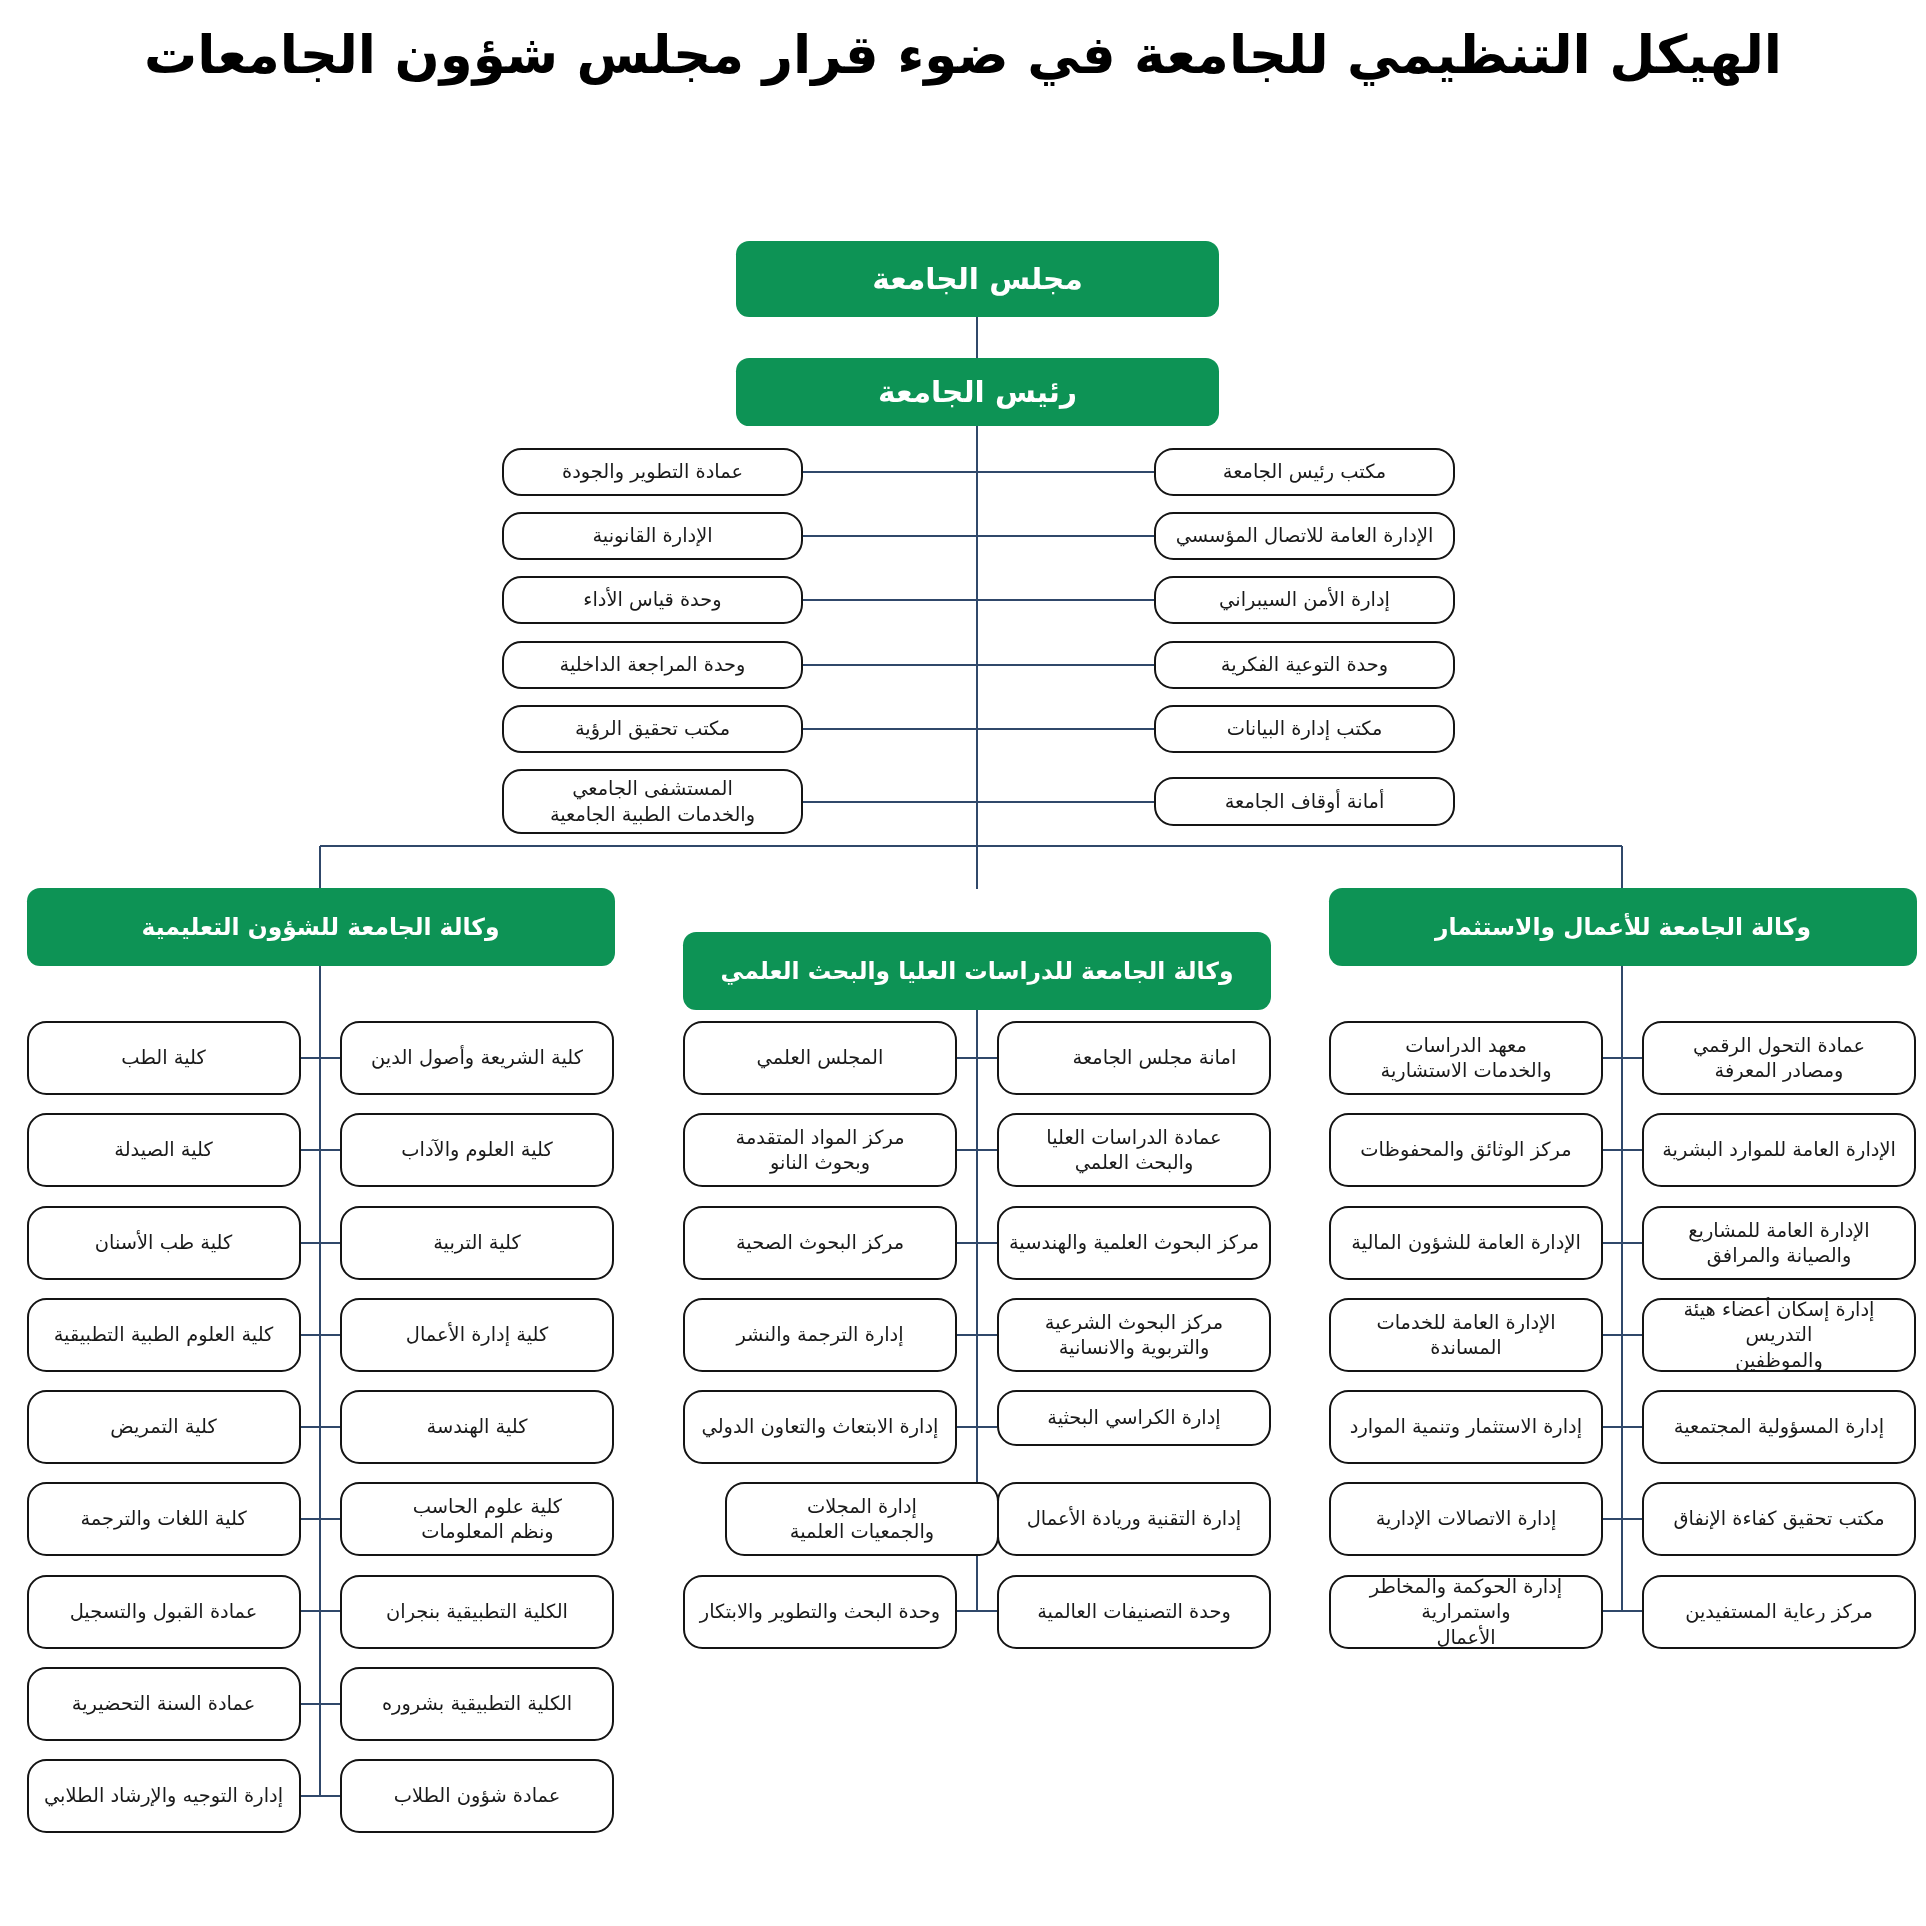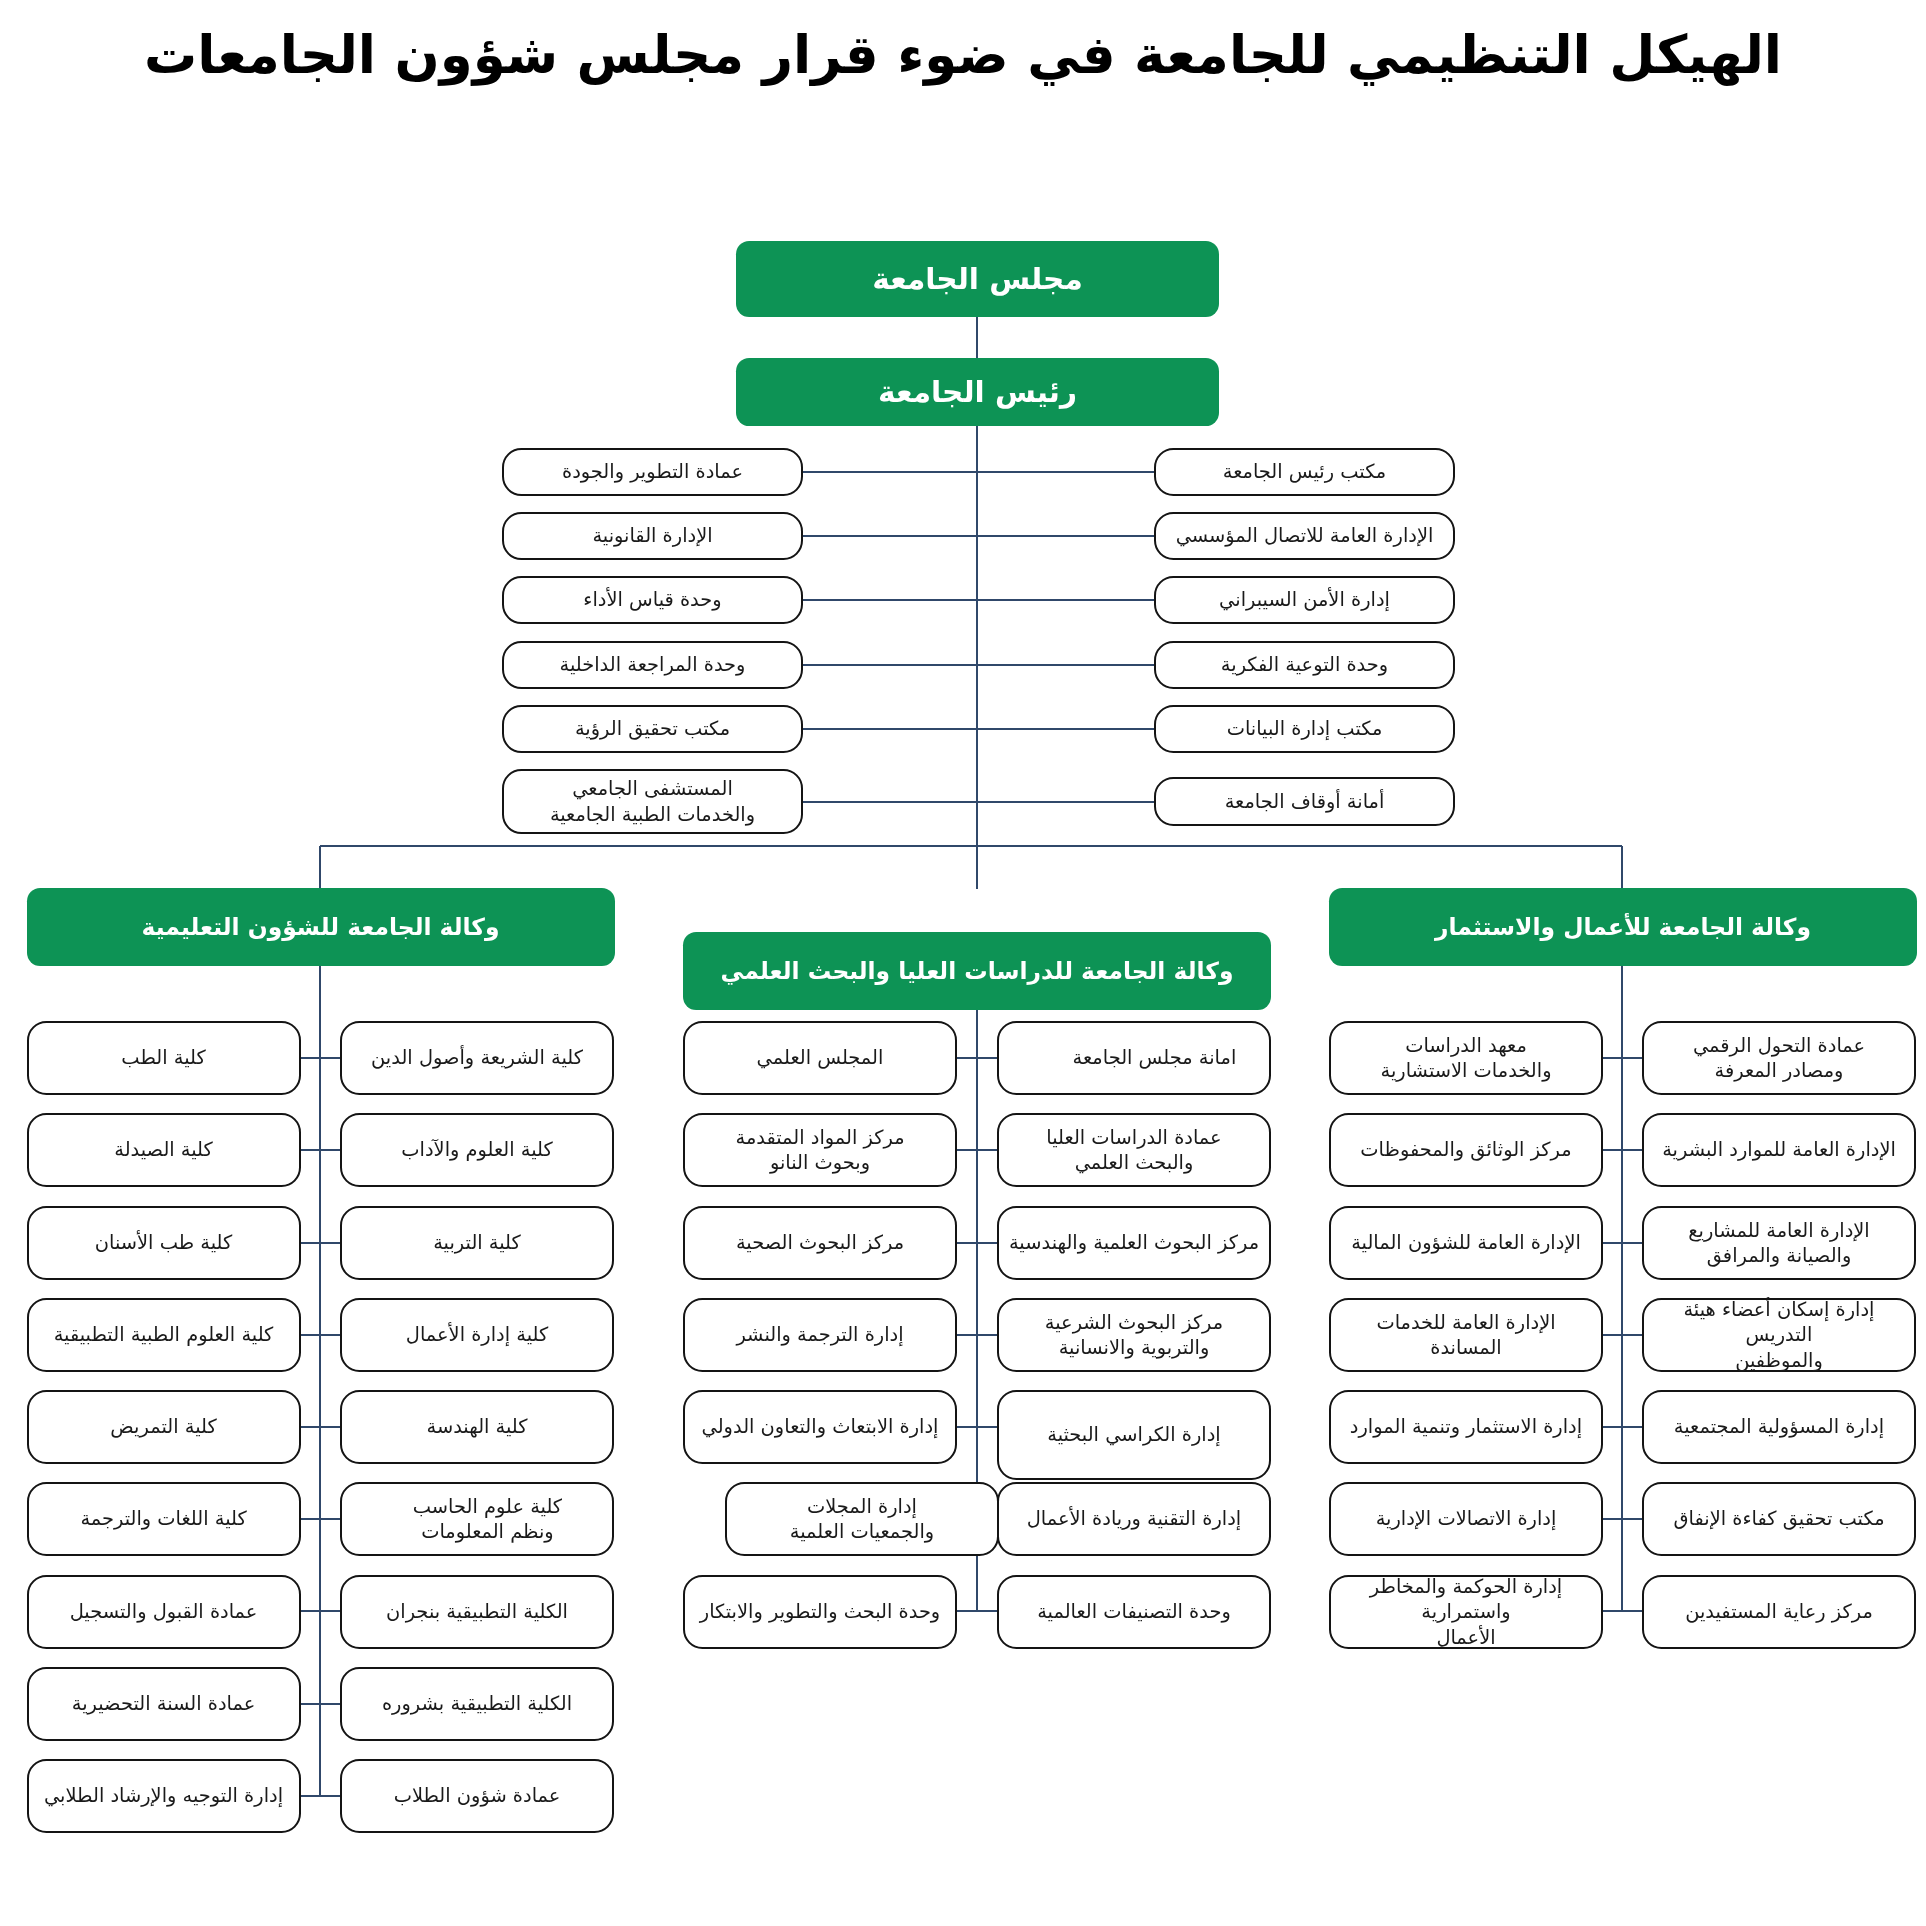--- a/index.html
+++ b/index.html
@@ -124,21 +124,21 @@
       <div class="node" style="left: 683px; top: 1021px; width: 274px; height: 74px; font-size: 19.4px;">المجلس العلمي</div>
       <div class="node" style="left: 997px; top: 1113px; width: 274px; height: 74px; font-size: 19.4px;">عمادة الدراسات العليا
 والبحث العلمي</div>
       <div class="node" style="left: 683px; top: 1113px; width: 274px; height: 74px; font-size: 19.4px;">مركز المواد المتقدمة
 وبحوث النانو</div>
       <div class="node" style="left: 997px; top: 1206px; width: 274px; height: 74px; font-size: 19.4px;">مركز البحوث العلمية والهندسية</div>
       <div class="node" style="left: 683px; top: 1206px; width: 274px; height: 74px; font-size: 19.4px;">مركز البحوث الصحية</div>
       <div class="node" style="left: 997px; top: 1298px; width: 274px; height: 74px; font-size: 19.4px;">مركز البحوث الشرعية
 والتربوية والانسانية</div>
       <div class="node" style="left: 683px; top: 1298px; width: 274px; height: 74px; font-size: 19.4px;">إدارة الترجمة والنشر</div>
-      <div class="node" style="left: 997px; top: 1390px; width: 274px; height: 90px; font-size: 19.4px;">إدارة الكراسي البحثية</div>
+      <div class="node" style="left: 997px; top: 1390px; width: 274px; height: 56px; font-size: 19.4px;">إدارة الكراسي البحثية</div>
       <div class="node" style="left: 683px; top: 1390px; width: 274px; height: 74px; font-size: 19.4px;">إدارة الابتعاث والتعاون الدولي</div>
       <div class="node" style="left: 997px; top: 1482px; width: 274px; height: 74px; font-size: 19.4px;">إدارة التقنية وريادة الأعمال</div>
       <div class="node" style="left: 683px; top: 1482px; width: 274px; height: 74px; font-size: 19.4px; margin-left: 42px;">إدارة المجلات
 والجمعيات العلمية</div>
       <div class="node" style="left: 997px; top: 1575px; width: 274px; height: 74px; font-size: 19.4px;">وحدة التصنيفات العالمية</div>
       <div class="node" style="left: 683px; top: 1575px; width: 274px; height: 74px; font-size: 19.4px;">وحدة البحث والتطوير والابتكار</div>
       <div class="node green" style="left: 1329px; top: 888px; width: 588px; height: 78px; font-size: 23.4px;">وكالة الجامعة للأعمال والاستثمار</div>
       <div class="node" style="left: 1642px; top: 1021px; width: 274px; height: 74px; font-size: 19.4px;">عمادة التحول الرقمي
 ومصادر المعرفة</div>
       <div class="node" style="left: 1329px; top: 1021px; width: 274px; height: 74px; font-size: 19.4px;">معهد الدراسات

